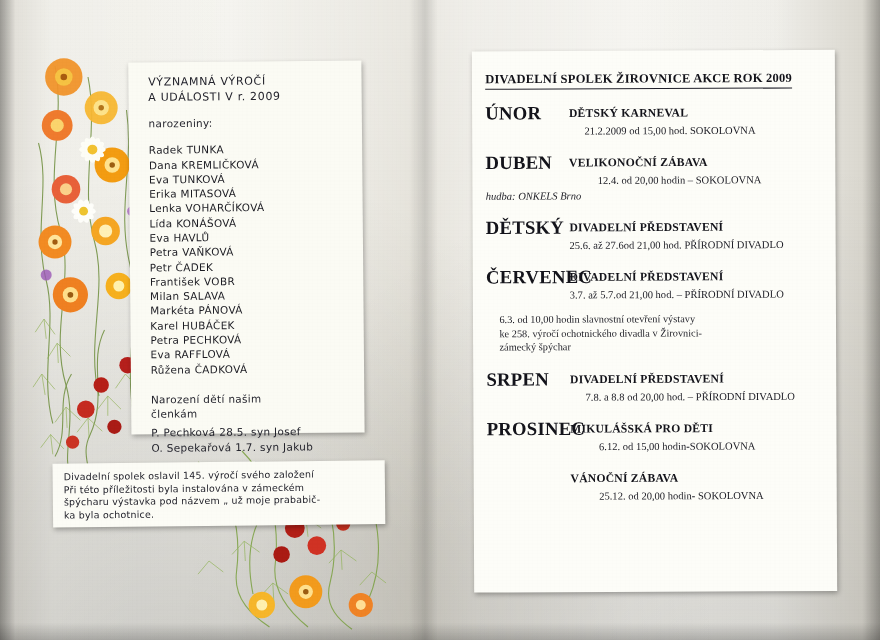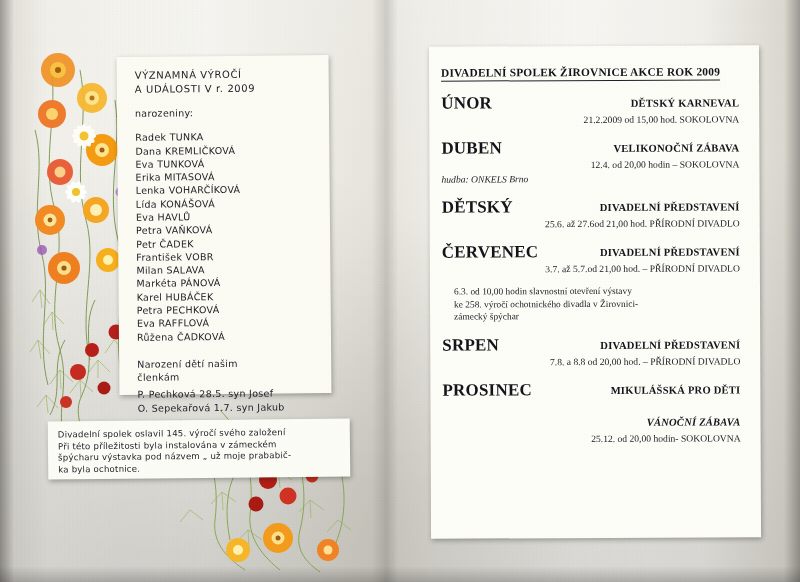--- a/index.html
+++ b/index.html
@@ -141,30 +141,29 @@
     letter-spacing: 0.2px;
     color: #14141b;
     display: inline-block;
     vertical-align: top;
     width: 76px;
   }
   .ev .ev-body {
     display: inline-block;
     vertical-align: top;
     width: 222px;
-    text-align: right;
   }
   .ev .name {
     font-family: "Liberation Serif", serif;
     font-weight: bold;
     font-size: 10.6px;
     letter-spacing: 0.2px;
     color: #14141b;
   }
-  .ev .name.italic { font-style: italic; font-weight: bold; margin-top: 12px; }
+  .ev .name.italic { font-weight: bold; margin-top: 12px; }
   .ev .detail {
     font-family: "Liberation Serif", serif;
     font-size: 9.6px;
     line-height: 13px;
     color: #1c1c24;
     margin-top: 2px;
   }
   .ev .detail.indent-1 { padding-left: 14px; }
   .ev .detail.indent-2 { padding-left: 26px; }
   .ev .sub {
@@ -439,20 +438,21 @@
         <span class="month">SRPEN</span><span class="ev-body">
           <span class="name">DIVADELNÍ PŘEDSTAVENÍ</span>
           <div class="detail indent-1">7.8. a 8.8 od 20,00 hod. – PŘÍRODNÍ DIVADLO</div>
         </span>
       </div>
 
       
       <div class="ev">
         <span class="month">PROSINEC</span><span class="ev-body">
           <span class="name">MIKULÁŠSKÁ PRO DĚTI</span>
+          <div class="detail indent-2">6.12.  od 15,00  hodin-SOKOLOVNA</div>
         </span>
       </div>
 
       
       <div class="ev">
         <span class="month"></span><span class="ev-body">
           <span class="name italic">VÁNOČNÍ ZÁBAVA</span>
           <div class="detail indent-2">25.12.   od 20,00 hodin- SOKOLOVNA</div>
         </span>
       </div>

